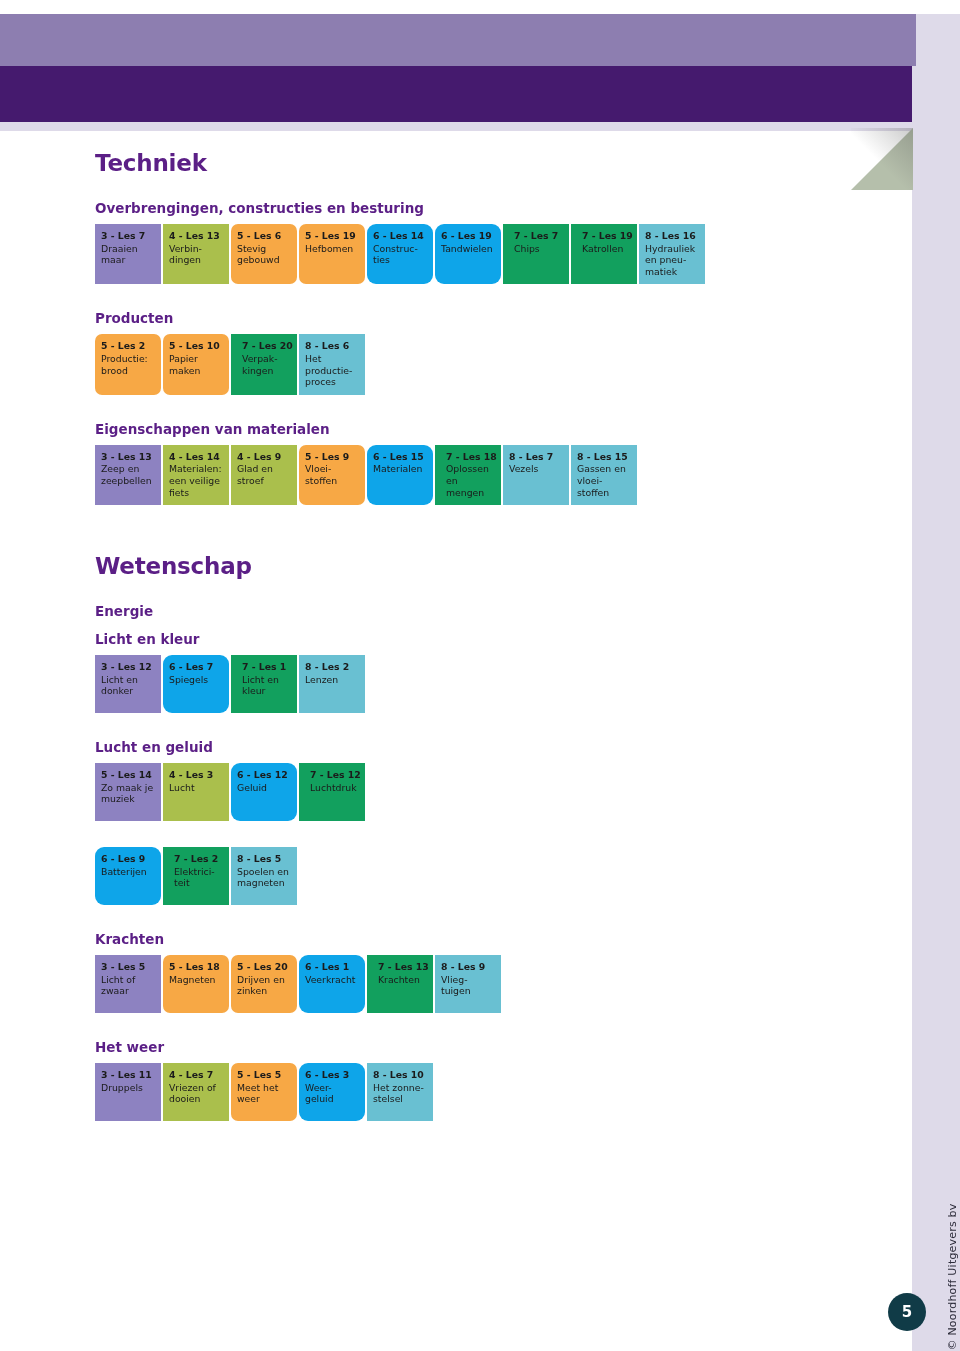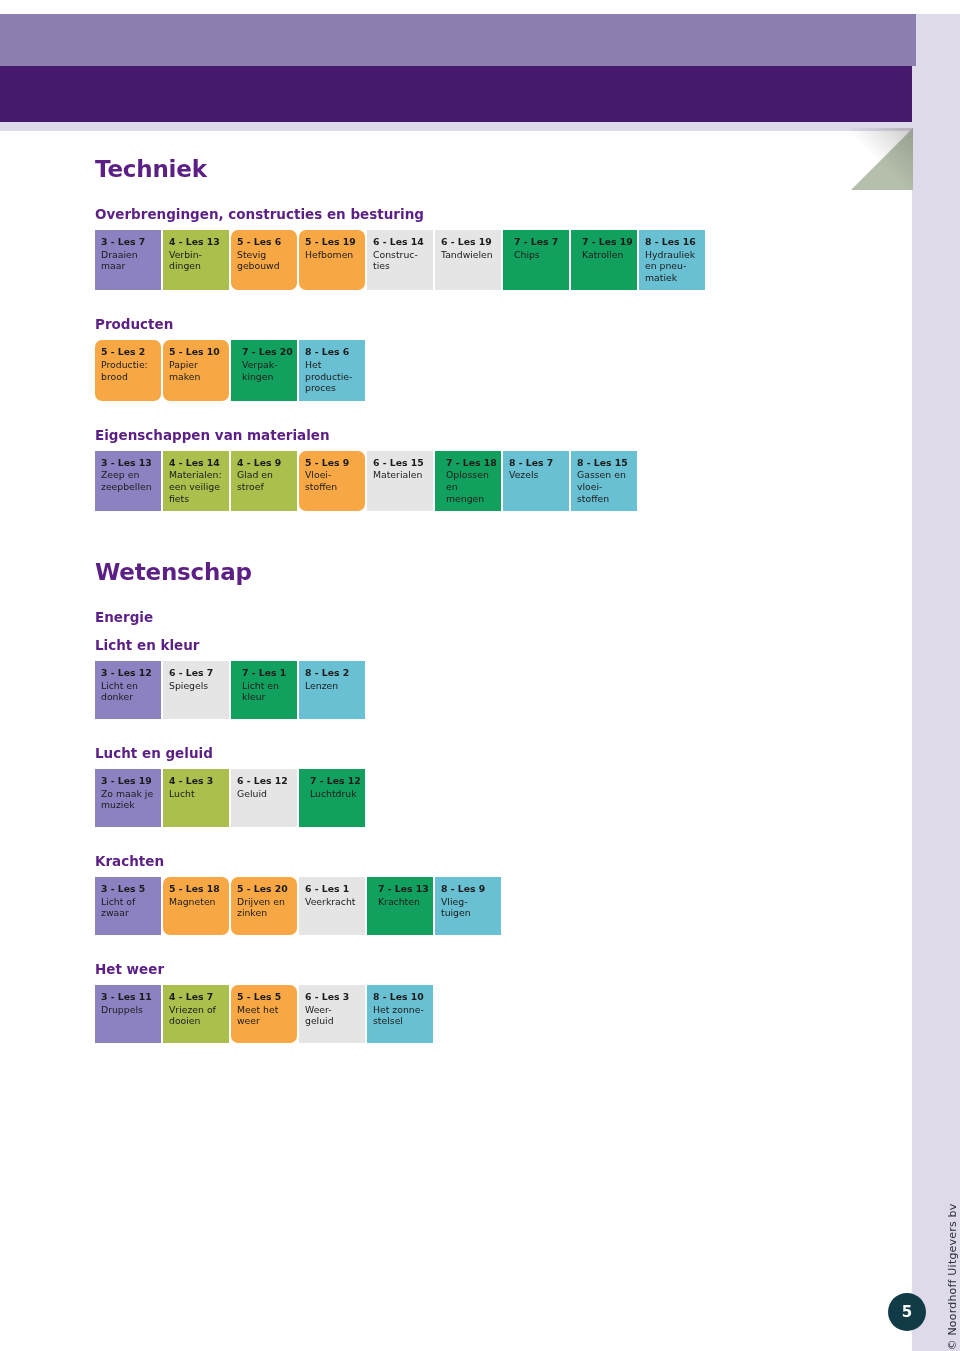--- a/index.html
+++ b/index.html
@@ -86,21 +86,21 @@
     width: 62px;
     height: 62px;
     background: linear-gradient(225deg, rgba(80,80,80,0.30) 0%, rgba(120,120,120,0.0) 55%);
     pointer-events: none;
   }
 
   
   .content {
     position: absolute;
     left: 95px;
-    top: 156px;
+    top: 150px;
     width: 740px;
   }
 
   h1.subject {
     font-size: 23px;
     font-weight: bold;
     color: #5b1f86;
     margin: 0 0 24px 0;
     letter-spacing: -0.2px;
   }
@@ -136,21 +136,21 @@
     white-space: nowrap;
   }
   .lesson .title {
     display: block;
   }
 
   
   .g3 { background: #8d82c1; }
   .g4 { background: #aabf4c; }
   .g5 { background: #f7a845; border-radius: 7px; }
-  .g6 { background: #e5e5e5; }
+  .g6 { background: #0ea5e9; border-radius: 9px; }
   .g7 { background: #12a05e; padding-left: 11px; }
   .g8 { background: #69c0d2; }
 
   
   .credit {
     position: absolute;
     right: 14px;
     top: 980px;
     transform-origin: right top;
     transform: rotate(-90deg) translate(-100%, 0);
@@ -303,36 +303,50 @@
         <span class="title">Licht en kleur</span>
       </div>
       <div class="lesson g8">
         <span class="code">8 - Les 2</span>
         <span class="title">Lenzen</span>
       </div>
     </div>
     <h2 class="topic">Lucht en geluid</h2>
     <div class="row">
       <div class="lesson g3">
-        <span class="code">3 - Les 19</span>
+        <span class="code">5 - Les 14</span>
         <span class="title">Zo maak je muziek</span>
       </div>
       <div class="lesson g4">
         <span class="code">4 - Les 3</span>
         <span class="title">Lucht</span>
       </div>
       <div class="lesson g6">
         <span class="code">6 - Les 12</span>
         <span class="title">Geluid</span>
       </div>
       <div class="lesson g7">
         <span class="code">7 - Les 12</span>
         <span class="title">Luchtdruk</span>
       </div>
     </div>
+    <div class="row">
+      <div class="lesson g6">
+        <span class="code">6 - Les 9</span>
+        <span class="title">Batterijen</span>
+      </div>
+      <div class="lesson g7">
+        <span class="code">7 - Les 2</span>
+        <span class="title">Elektrici- teit</span>
+      </div>
+      <div class="lesson g8">
+        <span class="code">8 - Les 5</span>
+        <span class="title">Spoelen en magneten</span>
+      </div>
+    </div>
     <h2 class="topic">Krachten</h2>
     <div class="row">
       <div class="lesson g3">
         <span class="code">3 - Les 5</span>
         <span class="title">Licht of zwaar</span>
       </div>
       <div class="lesson g5">
         <span class="code">5 - Les 18</span>
         <span class="title">Magneten</span>
       </div>

